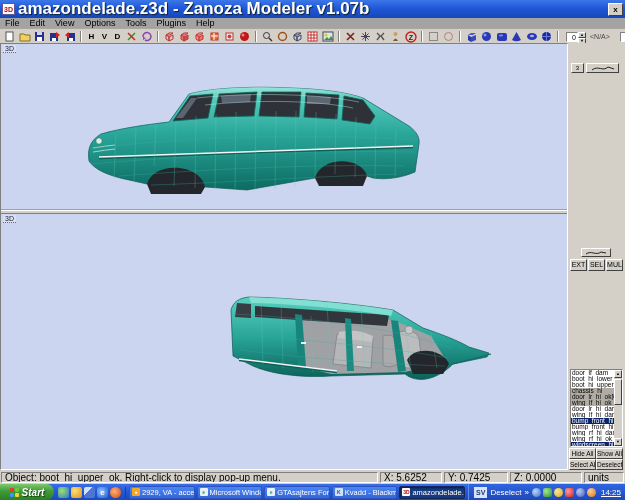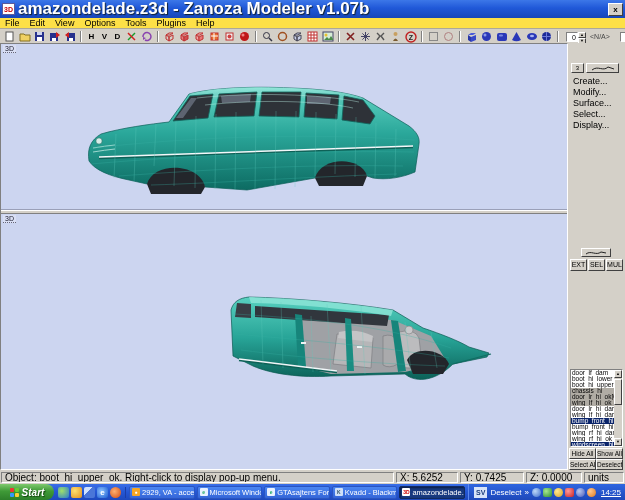--- a/index.html
+++ b/index.html
@@ -12,21 +12,21 @@
     background:linear-gradient(180deg,#3c77e8 0%,#2058d8 45%,#1747b8 100%);
     display:flex; align-items:center; padding:0 2px; color:#fff; }
   .appicon { width:13px; height:12px; background:#fff; border:1px solid #5a5a9a;
     font-size:7px; font-weight:bold; color:#c00; display:flex; align-items:center; justify-content:center; margin-right:3px; }
   .title-text { font-size:17px; font-weight:bold; text-shadow:1px 1px 1px #123; white-space:nowrap; }
   .close-btn { margin-left:auto; width:15px; height:13px; background:#d4d0c8;
     border:1px solid; border-color:#fff #404040 #404040 #fff; color:#000;
     font-size:8px; line-height:11px; text-align:center; font-weight:bold; }
 
   
-  .menubar { position:absolute; left:0; top:18px; width:625px; height:11px; background:#fde047;
+  .menubar { position:absolute; left:0; top:18px; width:625px; height:11px; background:#a3a3a3;
     display:flex; align-items:center; border-bottom:1px solid #aca899; }
   .menu-item { padding:0 5px; font-size:9px; color:#000; }
 
   
   .toolbar { position:absolute; left:0; top:30px; width:625px; height:13px; background:#d4d0c8;
     display:flex; align-items:center; padding-left:2px; }
   .tb { width:15px; height:12px; display:flex; align-items:center; justify-content:center; flex:0 0 auto; }
   .tb svg { display:block; }
   .tb-letter { font-size:8px; font-weight:bold; color:#000; width:13px; height:12px;
     display:flex; align-items:center; justify-content:center; }
@@ -81,21 +81,21 @@
   .list-btns { position:absolute; left:1px; top:405px; width:55px; display:flex; flex-wrap:wrap; }
   .lbtn { width:27px; height:11px; background:#d4d0c8; border:1px solid; border-color:#fff #404040 #404040 #fff;
     font-size:6.5px; text-align:center; line-height:9px; white-space:nowrap; overflow:hidden; }
 
   
   .statusbar { position:absolute; left:0; top:470px; width:625px; height:14px; background:#d4d0c8;
     display:flex; align-items:center; gap:2px; padding:1px 1px; }
   .scell { height:11px; border:1px solid; border-color:#808080 #fff #fff #808080;
     font-size:10px; line-height:10px; padding:0 3px; white-space:nowrap; overflow:hidden; }
   .s-msg { flex:1 1 auto; }
-  .s-x { width:62px; } .s-y { width:64px; } .s-z { width:56px; } .s-units { width:40px; }
+  .s-x { width:62px; } .s-y { width:64px; } .s-z { width:72px; } .s-units { width:40px; }
 
   
   .taskbar { position:absolute; left:0; top:484px; width:625px; height:16px;
     background:linear-gradient(180deg,#3a6fe8 0%,#2456d4 50%,#1e49bd 100%); display:flex; align-items:center; }
   .start-btn { height:16px; width:54px; background:linear-gradient(180deg,#7ec96d,#3f9a37 45%,#2d7f2a);
     border-radius:0 8px 8px 0; display:flex; align-items:center; justify-content:center; gap:3px;
     color:#fff; font-weight:bold; font-style:italic; font-size:10px; text-shadow:1px 1px 1px #14440f; flex:0 0 auto; }
   .xp-flag { width:9px; height:9px; display:grid; grid-template-columns:4px 4px; grid-template-rows:4px 4px; gap:1px; }
   .xp-flag i { display:block; border-radius:1px; }
   .xp-flag i:nth-child(1){background:#e33;} .xp-flag i:nth-child(2){background:#6c3;}
@@ -450,27 +450,20 @@
 
     <div class="sidebar">
       <div class="sb-toprow">
         <div class="mini-btn">3</div>
         <div class="wave-btn">
           <svg width="24" height="7">
               <path d="M1 5 C7 0 12 7 17 2 L23 4" fill="none" stroke="#222" stroke-width="1"></path>
             </svg>
         </div>
       </div>
-      <div class="sb-links">
-        <div class="sb-link">Create...</div>
-        <div class="sb-link">Modify...</div>
-        <div class="sb-link">Surface...</div>
-        <div class="sb-link">Select...</div>
-        <div class="sb-link">Display...</div>
-      </div>
       <div class="wave-btn2">
         <svg width="22" height="6">
             <path d="M1 4 C6 0 11 6 16 2 L21 3" fill="none" stroke="#222" stroke-width="1"></path>
           </svg>
       </div>
       <div class="mode-row">
         <div class="mode-btn">EXT</div>
         <div class="mode-btn">SEL</div>
         <div class="mode-btn">MUL</div>
       </div>

